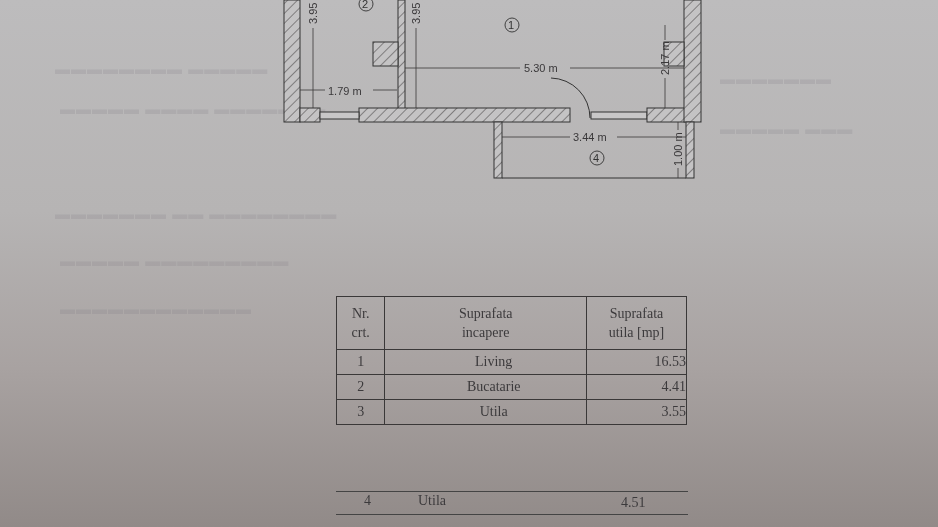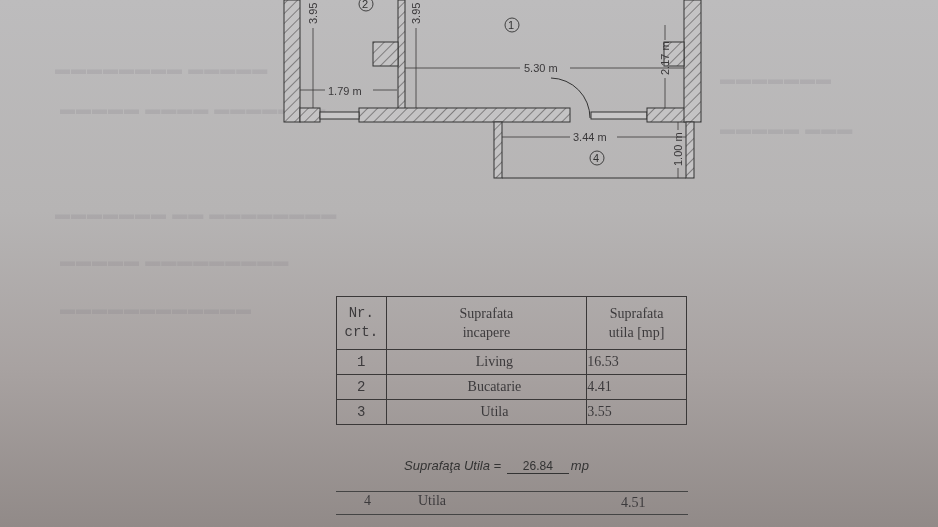--- a/index.html
+++ b/index.html
@@ -17,23 +17,23 @@
 
   table.rooms {
     position:absolute; left:336px; top:296px; width:351px;
     border-collapse:collapse; font-size:14px; color:#3c3a3c;
   }
   table.rooms td, table.rooms th {
     border:1.5px solid #3a3838; padding:0; font-weight:normal;
   }
   table.rooms th { height:52px; line-height:19px; text-align:center; vertical-align:middle; }
   table.rooms td { height:24px; }
-  .c-nr { width:50px; text-align:center;font-family:Liberation Mono, monospace; }
+  .c-nr { width:50px; text-align:center; }
   .c-name { width:196px; text-align:center; padding-left:16px !important; }
-  .c-area { width:103px; text-align:left; }
+  .c-area { width:103px; text-align:right; }
   th.c-name { text-align:center; padding-left:0 !important; }
 
   .total { position:absolute; left:404px; top:458px; font-family:"Liberation Sans",sans-serif; font-style:italic; font-size:13px; color:#333; white-space:nowrap; }
   .total .val { display:inline-block; width:62px; border-bottom:1px solid #333; text-align:center; font-style:normal; font-size:12px; margin:0 2px; }
 
   .balcon { position:absolute; left:336px; top:491px; width:352px; height:22px; border-top:1.5px solid #444; border-bottom:1.5px solid #444; font-size:14px; color:#3c3a3c; }
   .balcon span { position:absolute; top:1px; }
 </style>
 </head>
 <body>
@@ -131,23 +131,19 @@
       <td class="c-area">4.41</td>
     </tr>
     <tr>
       <td class="c-nr">3</td>
       <td class="c-name">Utila</td>
       <td class="c-area">3.55</td>
     </tr>
   </tbody>
     </table>
 
-  <div class="total">
-    <span>Suprafaţa Utila =</span>
-    <span class="val">26.84</span><span>mp</span>
-  </div>
 
   <div class="balcon">
     <span style="left:28px;">4</span>
     <span style="left:82px;">Utila</span>
     <span style="left:285px;top:3px;">4.51</span>
   </div>
 </div>
 
 </body></html>

